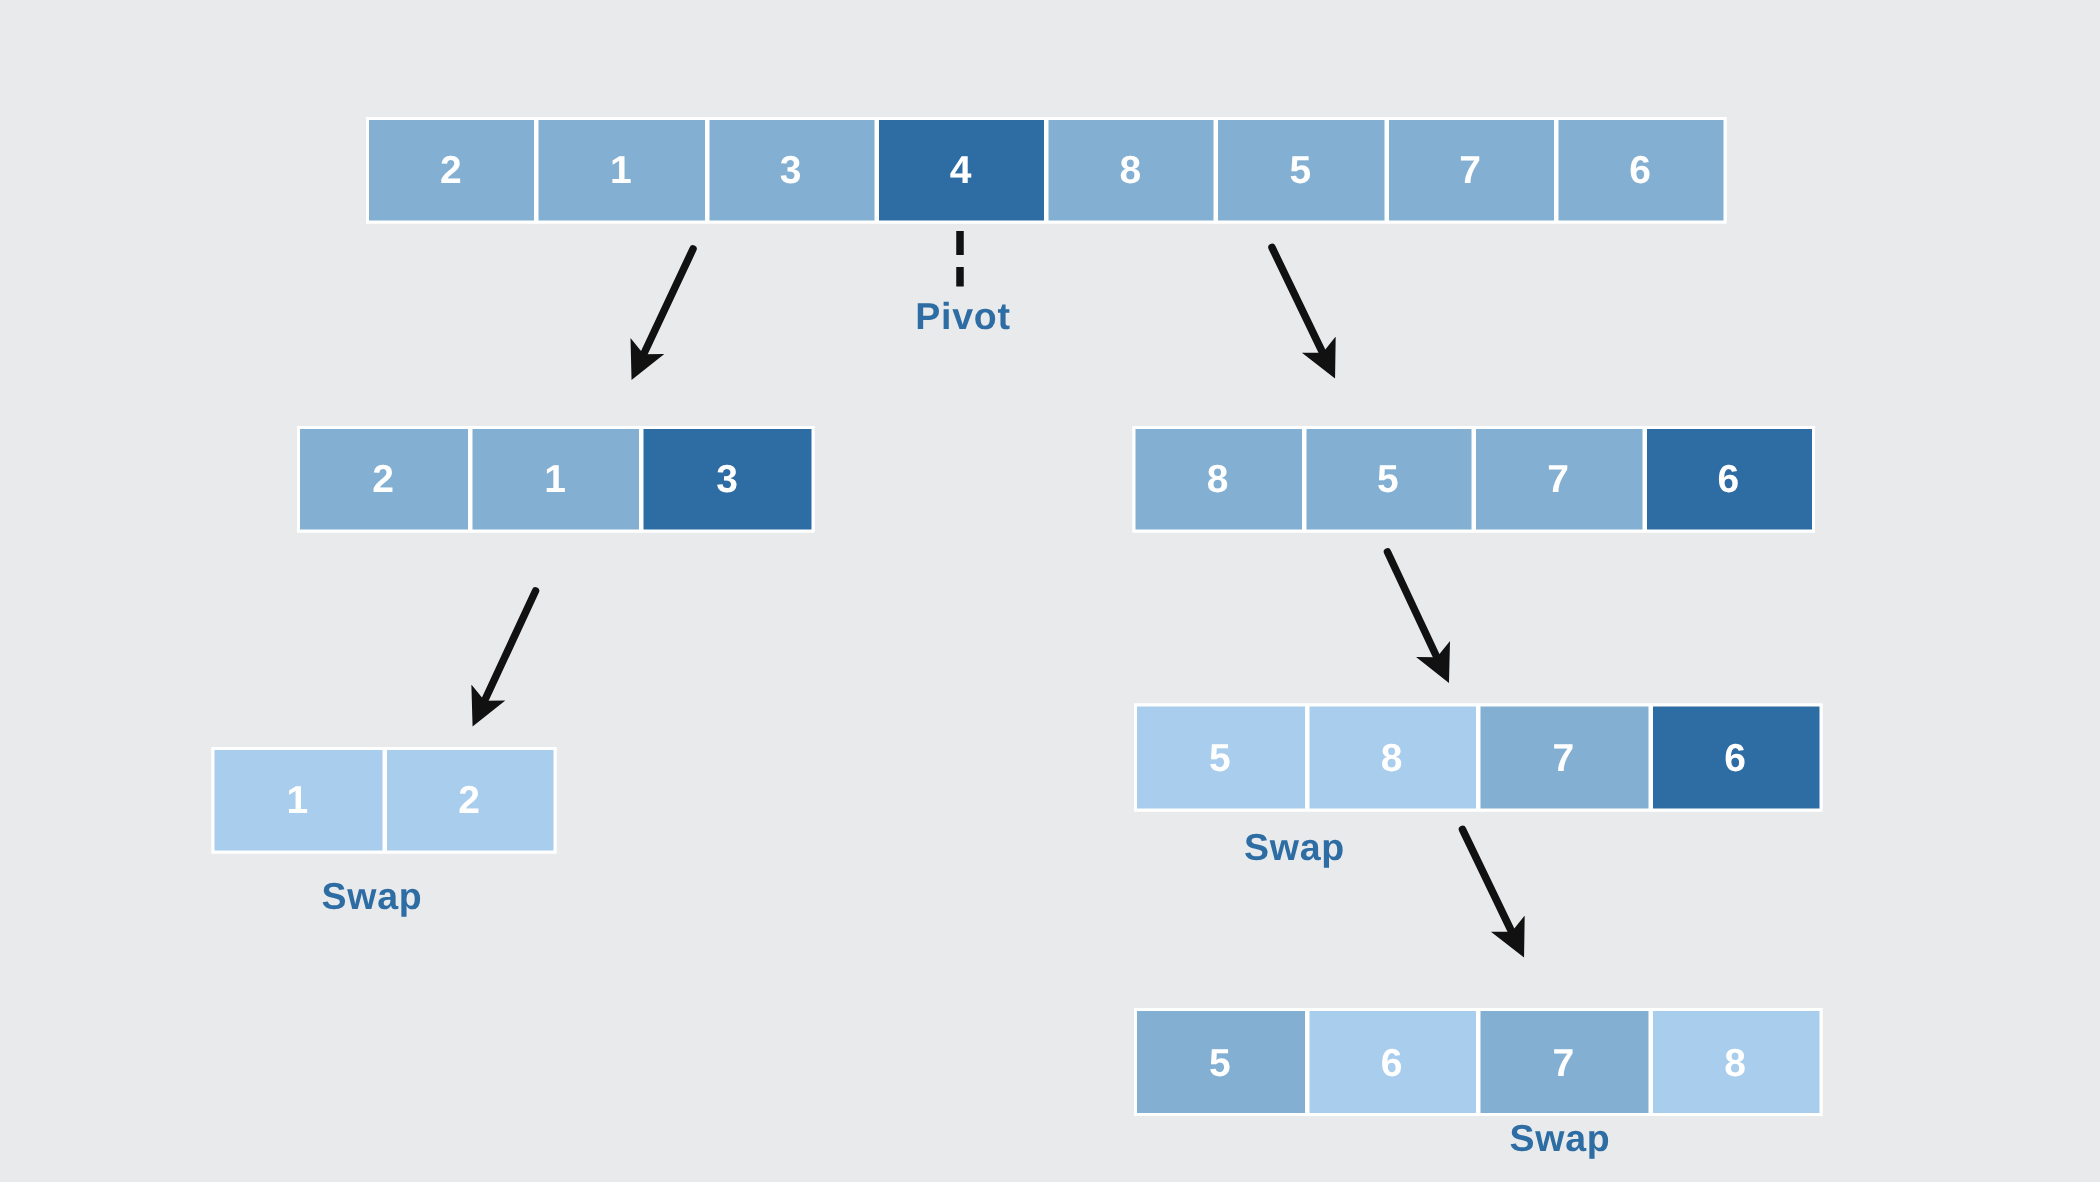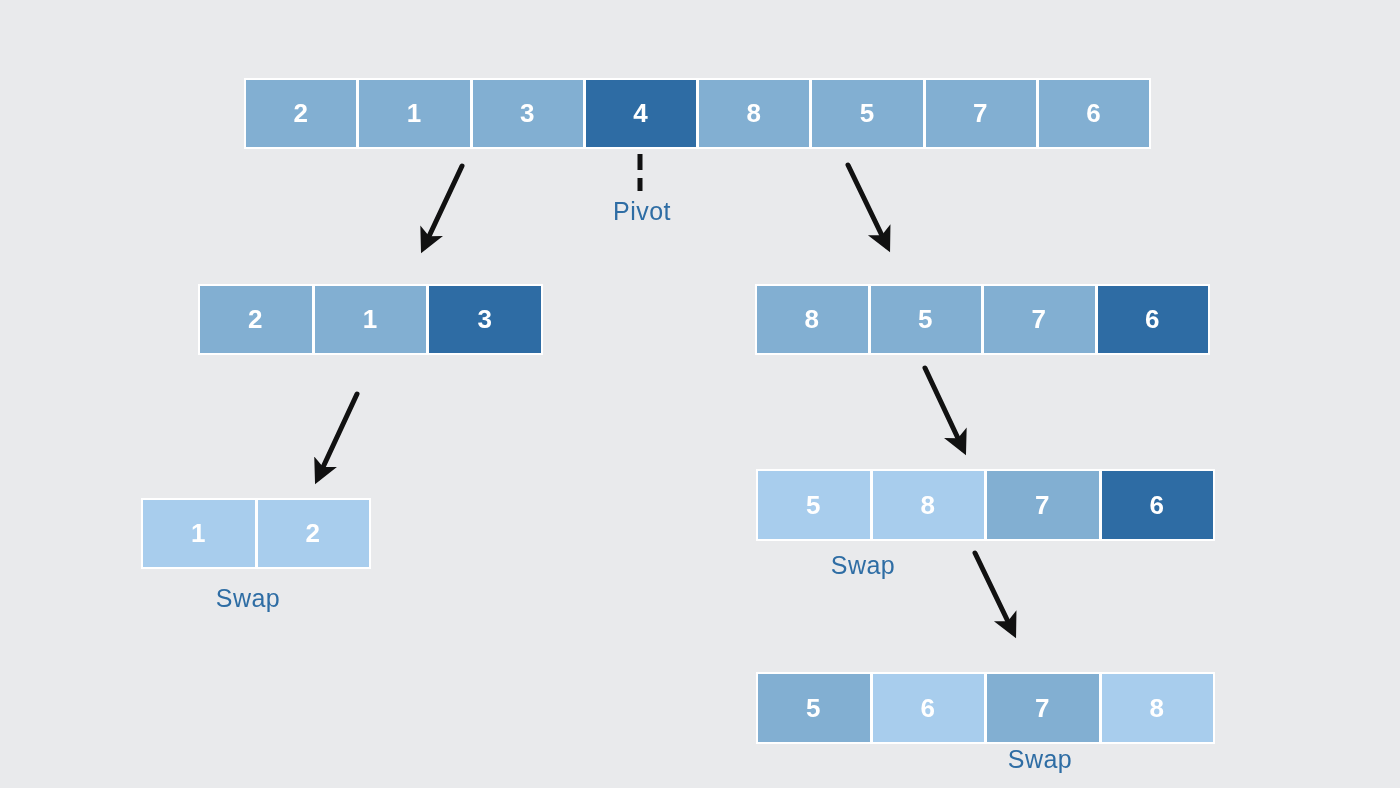--- a/index.html
+++ b/index.html
@@ -40,21 +40,21 @@
   }
   .shade-medium { background: var(--cell-medium, #82AFD2); }
   .shade-dark   { background: var(--cell-dark,   #2E6CA4); }
   .shade-light  { background: var(--cell-light,  #A8CDED); }
   .label {
     position: absolute;
     width: 130px;
     text-align: center;
     color: var(--label-text, #2E6DA4);
     font-size: 25px;
-    font-weight: normal;
+    font-weight: bold;
     letter-spacing: 0.5px;
   }
 </style>
 </head>
 <body>
 
 <div class="canvas">
 
   <svg class="arrows-layer" width="1400" height="788" viewBox="0 0 1400 788" xmlns="http://www.w3.org/2000/svg">
     <defs>

